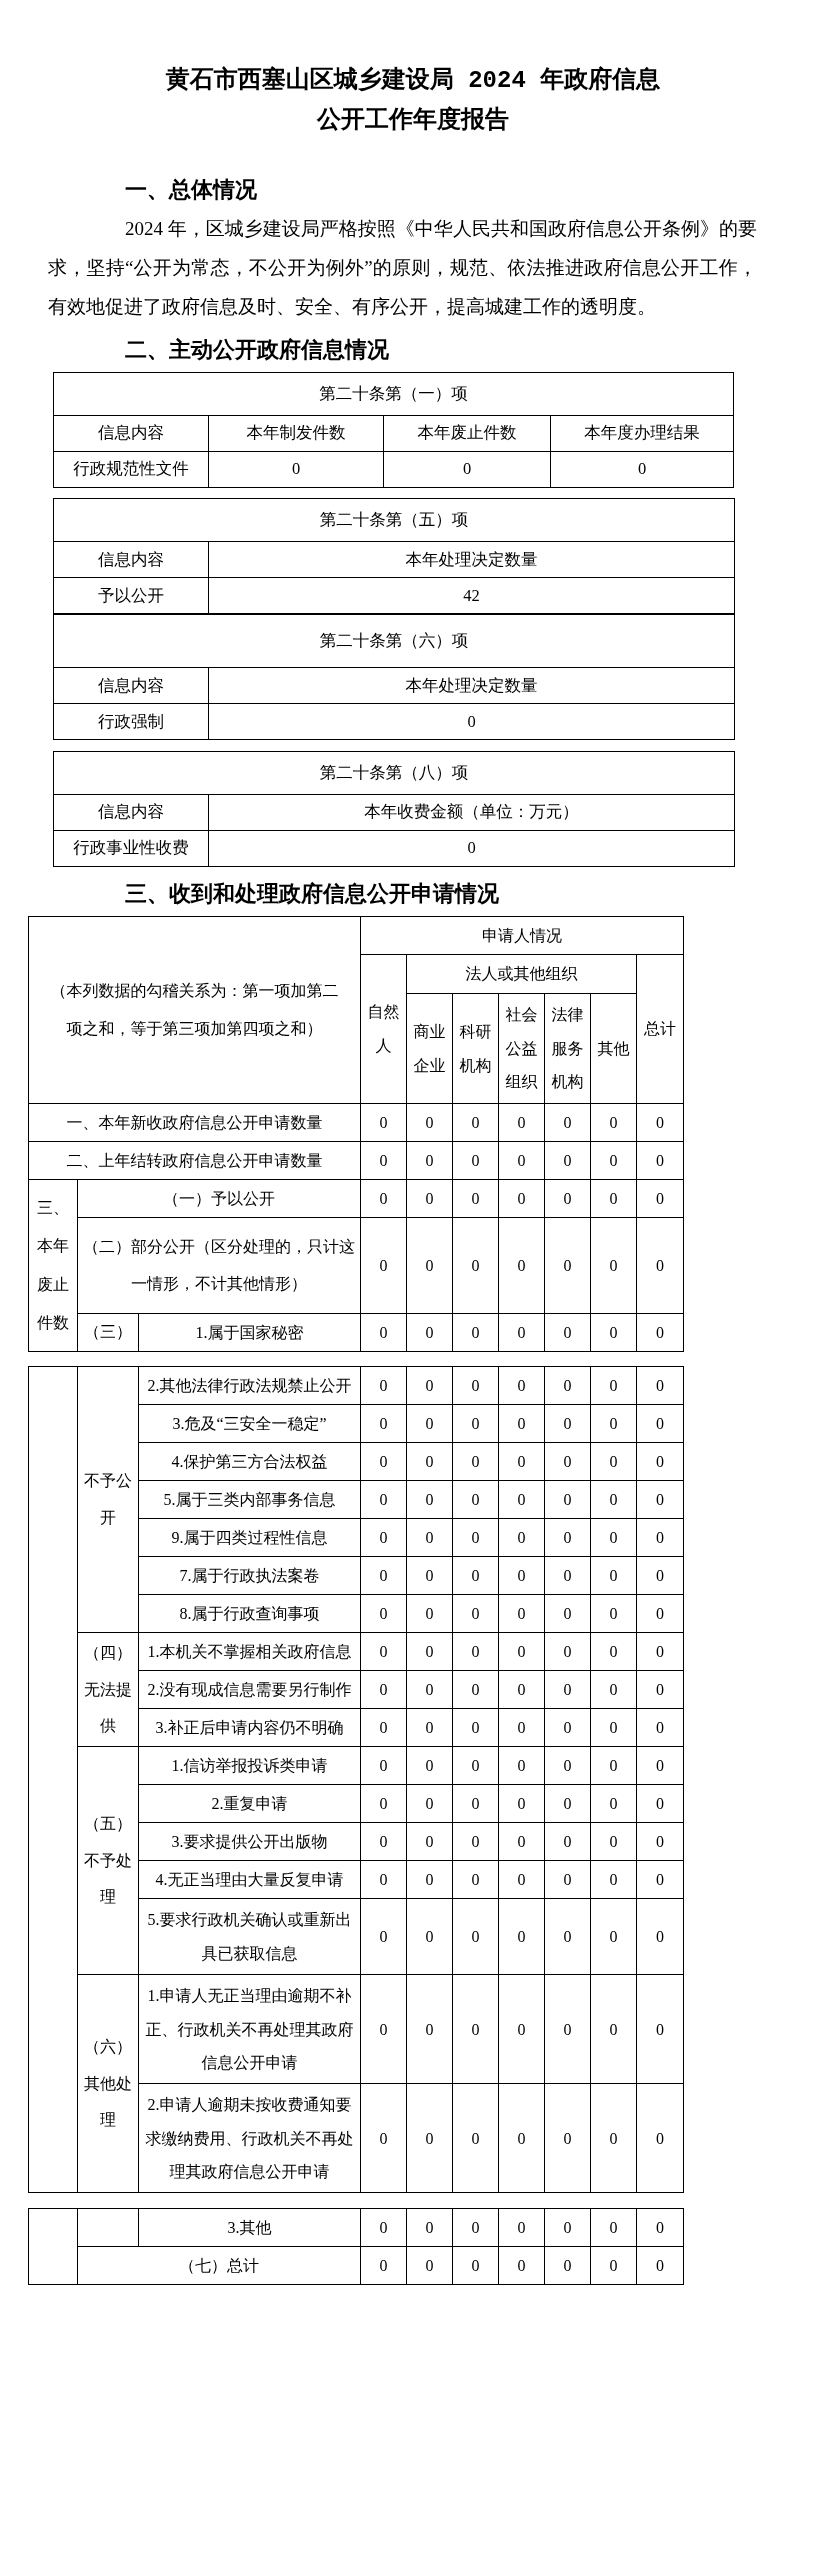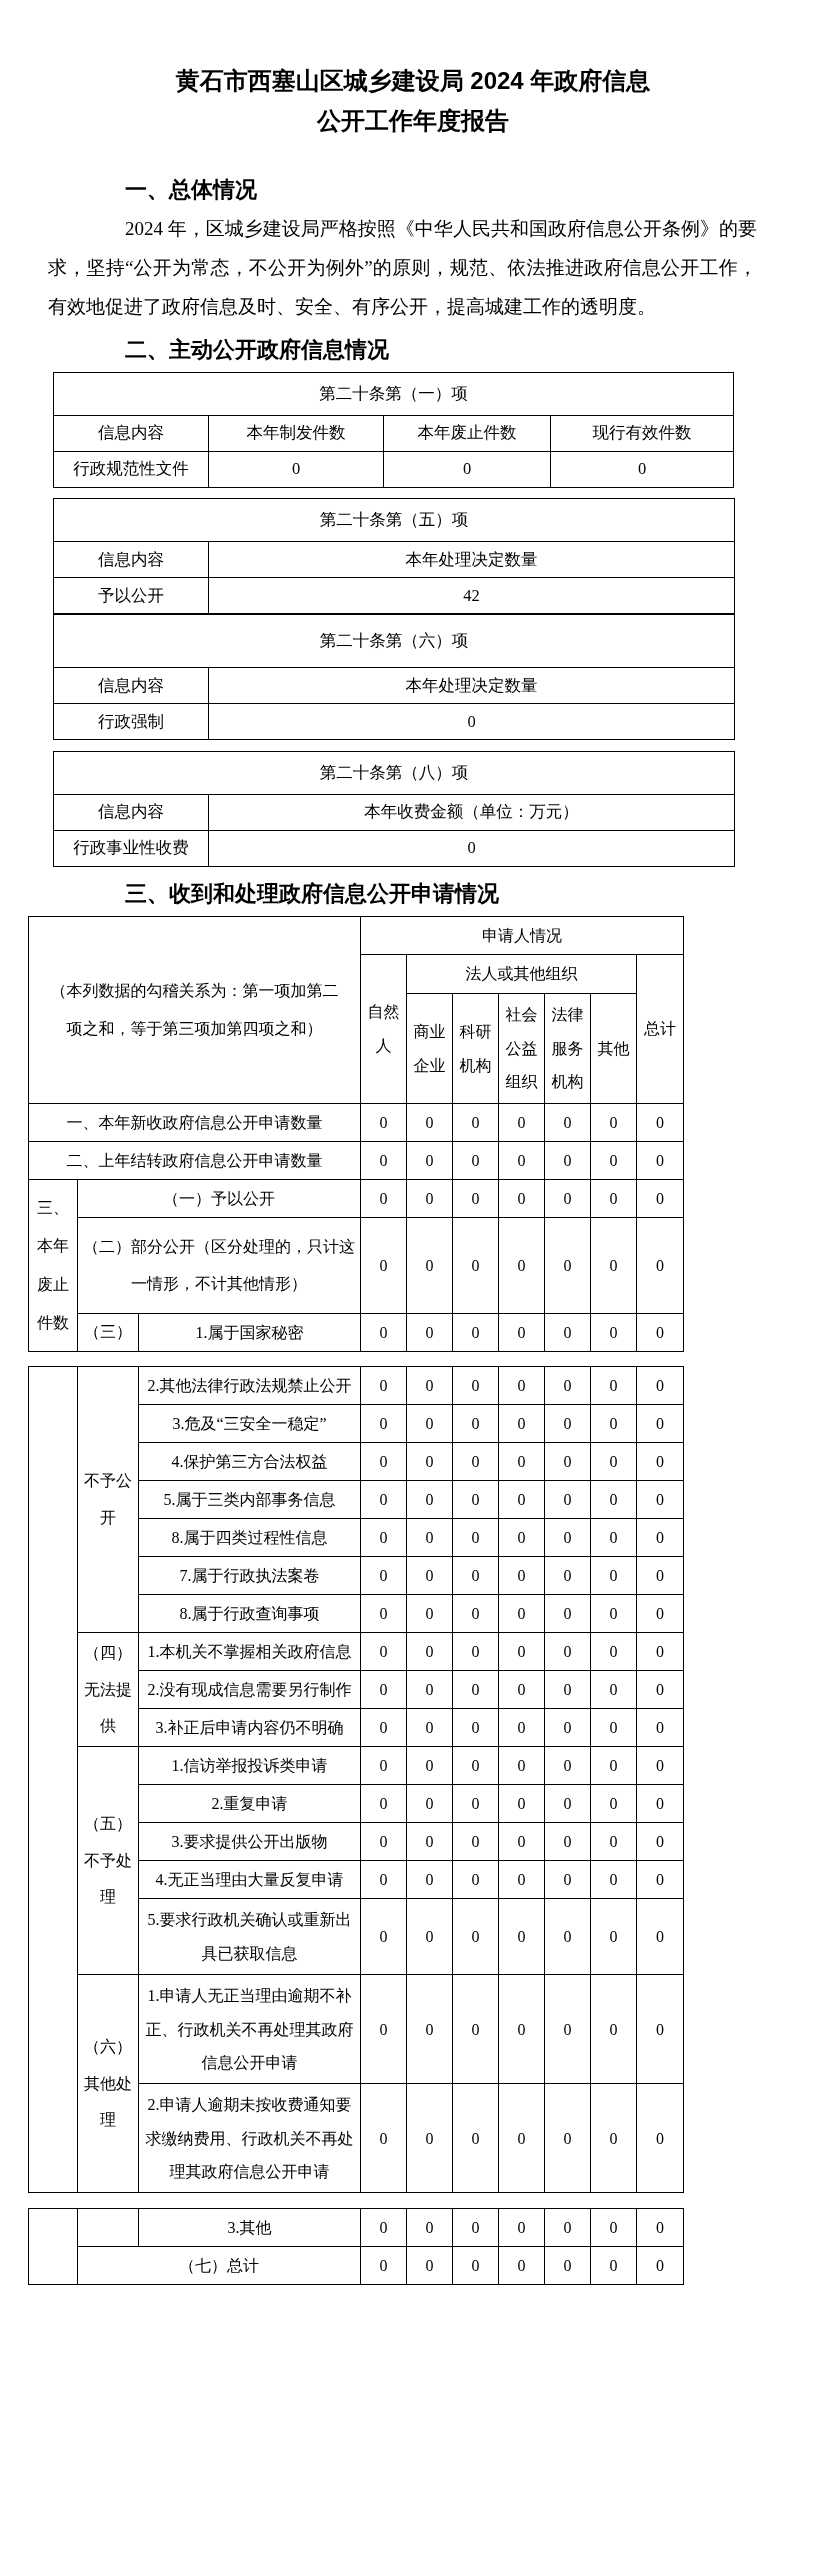--- a/index.html
+++ b/index.html
@@ -1,20 +1,20 @@
 <!DOCTYPE html>
 <html lang="zh" style="font-size:8.2px"><head>
 <meta charset="utf-8">
 <style>
   html,body{margin:0;padding:0;background:#ffffff;}
   body{width:818px;height:3559px;overflow:hidden;position:relative;
        font-family:"Liberation Serif","DejaVu Serif",serif;color:#000;}
   .page{width:818px;height:3559px;background:#fff;}
   .title-block{padding-top:61px;text-align:center;
-       font-family:Liberation Sans, sans-serif;margin-left:8px;}
+       font-family:Liberation Mono, monospace;margin-left:8px;}
   .title-line{font-size:24px;font-weight:bold;line-height:40px;}
   .heading{font-family:"Liberation Sans","DejaVu Sans",sans-serif;
        font-weight:bold;font-size:22px;line-height:39px;margin:0 61px 0 125px;}
   .h1{margin-top:29px;} .h2{margin-top:4.1px;} .h3{margin-top:7.2px;}
   .para{font-size:19px;line-height:39px;text-align:justify;
        margin:0;padding:0 61px 0 48px;text-indent:77px;}
   table{border-collapse:collapse;table-layout:fixed;background:#fff;}
   .doc-table{border:1.5px solid #000;}
   .doc-table td{border:1px solid #000;text-align:center;vertical-align:middle;
        padding:1px 3.1px;overflow:hidden;}
@@ -55,21 +55,21 @@
         <col style="width:183px">
       </colgroup>
     <tbody>
         <tr style="height:43px">
       <td colspan="4">第二十条第（一）项</td>
     </tr>
     <tr style="height:36px">
       <td>信息内容</td>
       <td>本年制发件数</td>
       <td>本年废止件数</td>
-      <td>现行有效件数</td>
+      <td>本年度办理结果</td>
     </tr>
     <tr style="height:36px">
       <td>行政规范性文件</td>
       <td>0</td>
       <td>0</td>
       <td>0</td>
     </tr>
   </tbody>
     </table>
 
@@ -279,21 +279,21 @@
 
     <td>0</td>
           <td>0</td>
           <td>0</td>
           <td>0</td>
           <td>0</td>
           <td>0</td>
           <td>0</td>
         </tr>
     <tr style="height:38px">
-      <td class="item">8.属于四类过程性信息</td>
+      <td class="item">9.属于四类过程性信息</td>
 
     <td>0</td>
           <td>0</td>
           <td>0</td>
           <td>0</td>
           <td>0</td>
           <td>0</td>
           <td>0</td>
         </tr>
     <tr style="height:38px">

